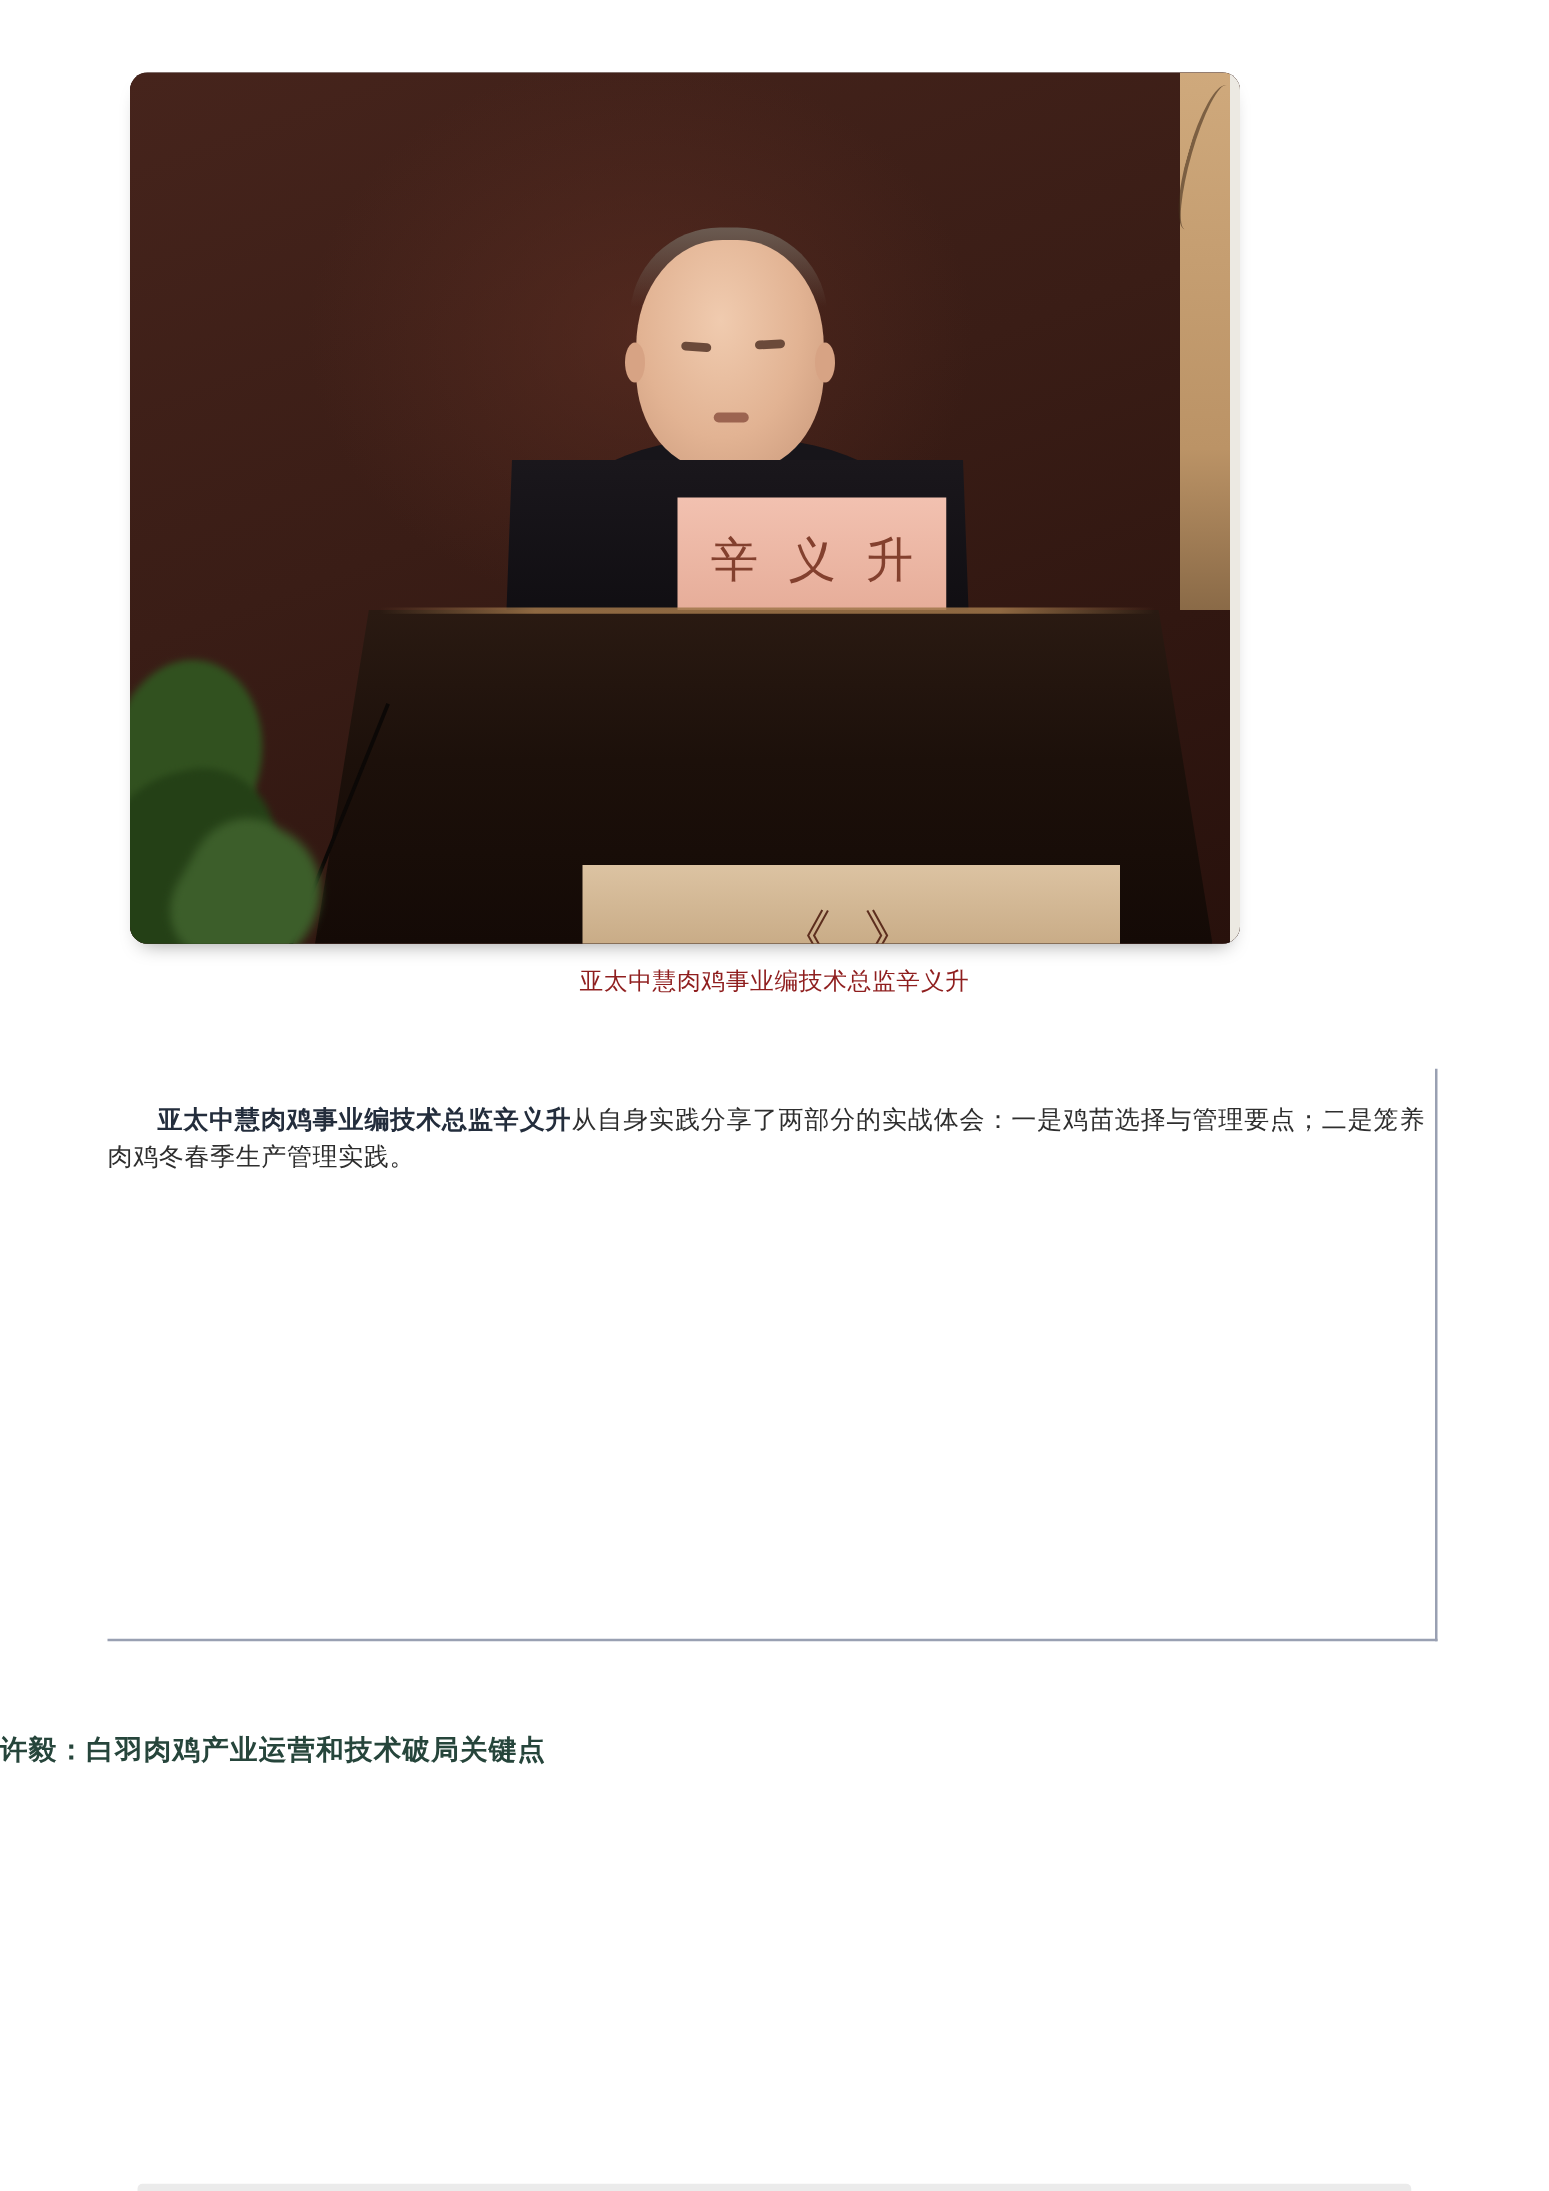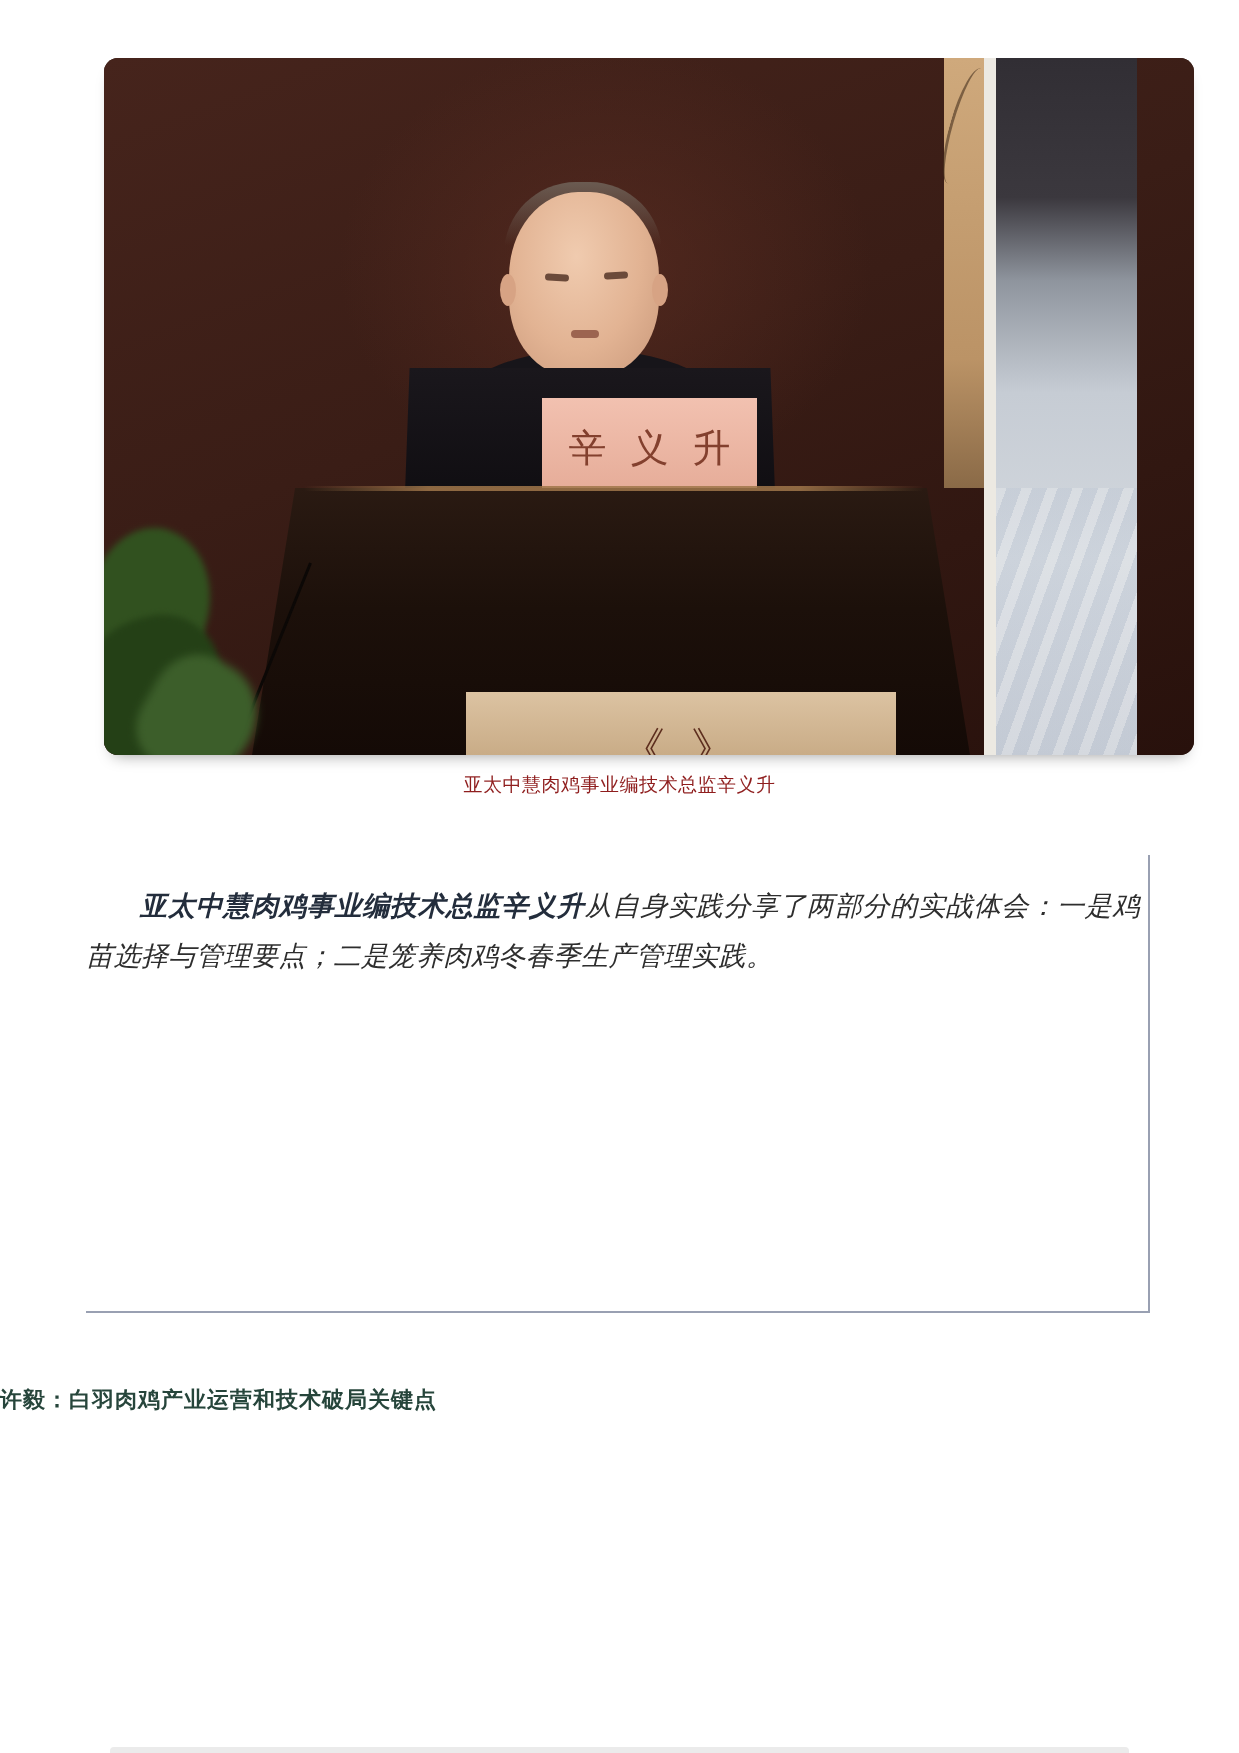--- a/index.html
+++ b/index.html
@@ -3,21 +3,21 @@
 <meta charset="utf-8">
 <style>
   html, body { margin:0; padding:0; }
   body {
     width:1239px; height:1753px; position:relative; overflow:hidden;
     background:#ffffff;
     font-family:"Liberation Sans", "DejaVu Sans", sans-serif;
   }
   
   .photo {
-    position:absolute; left:104px; top:58px; width:1090px; height:697px;
+    position:absolute; left:104px; top:58px; width:888px; height:697px;
     border-radius:14px; overflow:hidden; background:#2e1713;
     box-shadow:0 9px 16px -9px rgba(0,0,0,.4);
   }
   .photo * { position:absolute; }
   .ph-bg {
     left:0; top:0; right:0; bottom:0;
     background:
       radial-gradient(ellipse 430px 360px at 46% 30%, rgba(98,48,36,.55) 0%, rgba(98,48,36,0) 62%),
       linear-gradient(160deg, #46241c 0%, #3a1d16 45%, #28110c 100%);
   }
@@ -68,22 +68,22 @@
   .ph-leaf2 { left:-30px; top:560px; width:150px; height:150px; background:#244016;
     border-radius:60% 40% 55% 45%; transform:rotate(-12deg); filter:blur(3px); }
   .ph-leaf3 { left:40px; top:600px; width:110px; height:120px; background:#3c5e2a;
     border-radius:45% 55% 60% 40%; transform:rotate(30deg); filter:blur(4px); }
   
   .caption { position:absolute; left:0; top:772px; width:100%; text-align:center;
     font-size:19px; letter-spacing:.5px; }
   
   .quote-box { position:absolute; left:86px; top:855px; width:1064px; height:458px;
     box-sizing:border-box; padding:26px 8px 0 0; }
-  .quote-box p { margin:0 0 24px 0; font-size:27px; line-height:50px;
-    text-align:justify; text-indent:2em; letter-spacing:.5px;font-style:italic; }
+  .quote-box p { margin:0 0 24px 0; font-size:20px; line-height:30px;
+    text-align:justify; text-indent:2em; letter-spacing:.5px; }
   .lead { font-weight:bold; }
   
   .next-heading { position:absolute; left:0; top:1385px; width:100%; 
     font-size:22px; font-weight:bold; letter-spacing:1px; }
   
   .bottom-edge { position:absolute; left:110px; top:1747px; width:1019px; height:6px;
     background:#ebebeb; border-radius:4px 4px 0 0; }
 </style>
 </head>
 <body>

